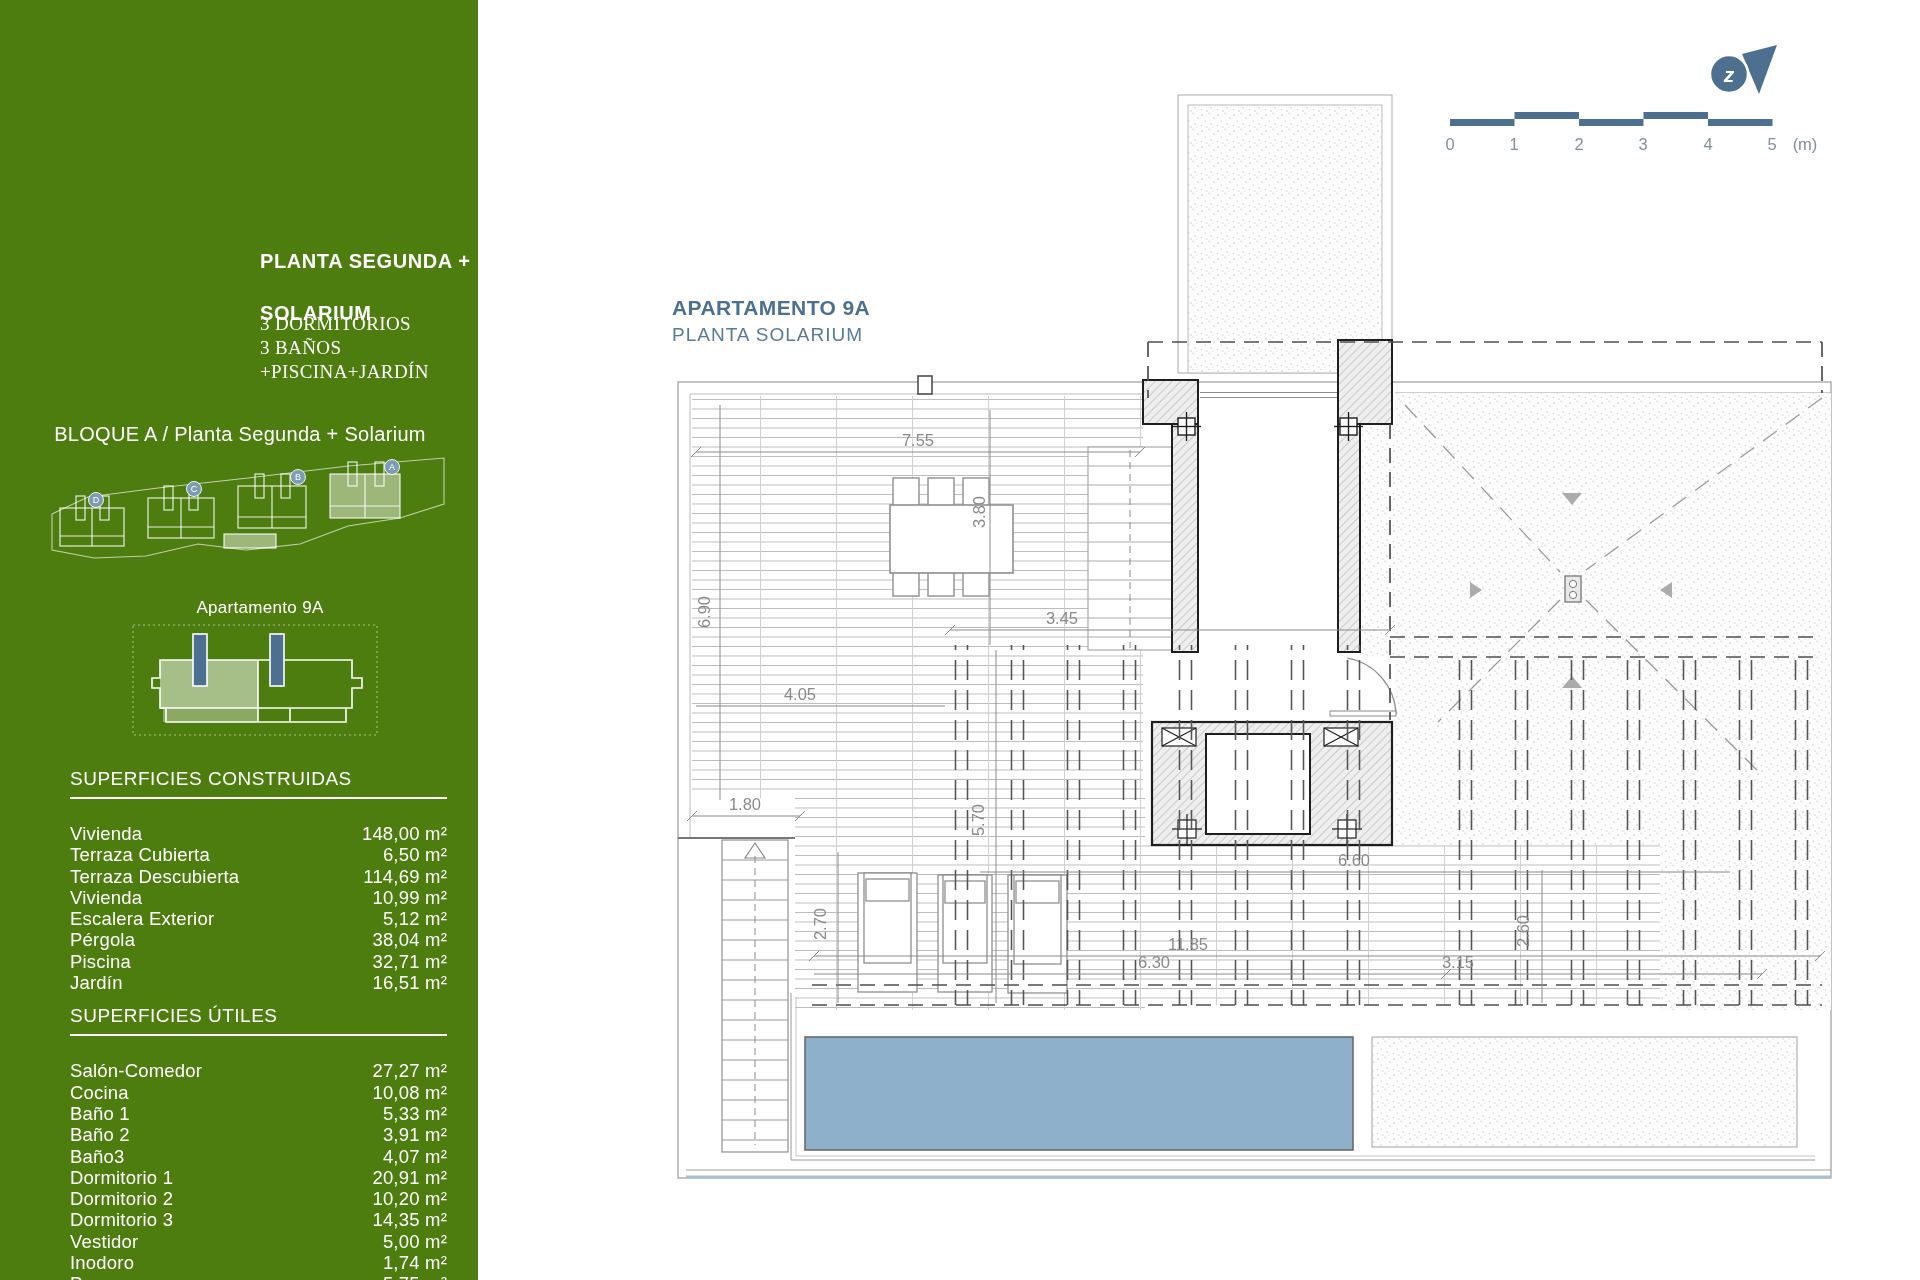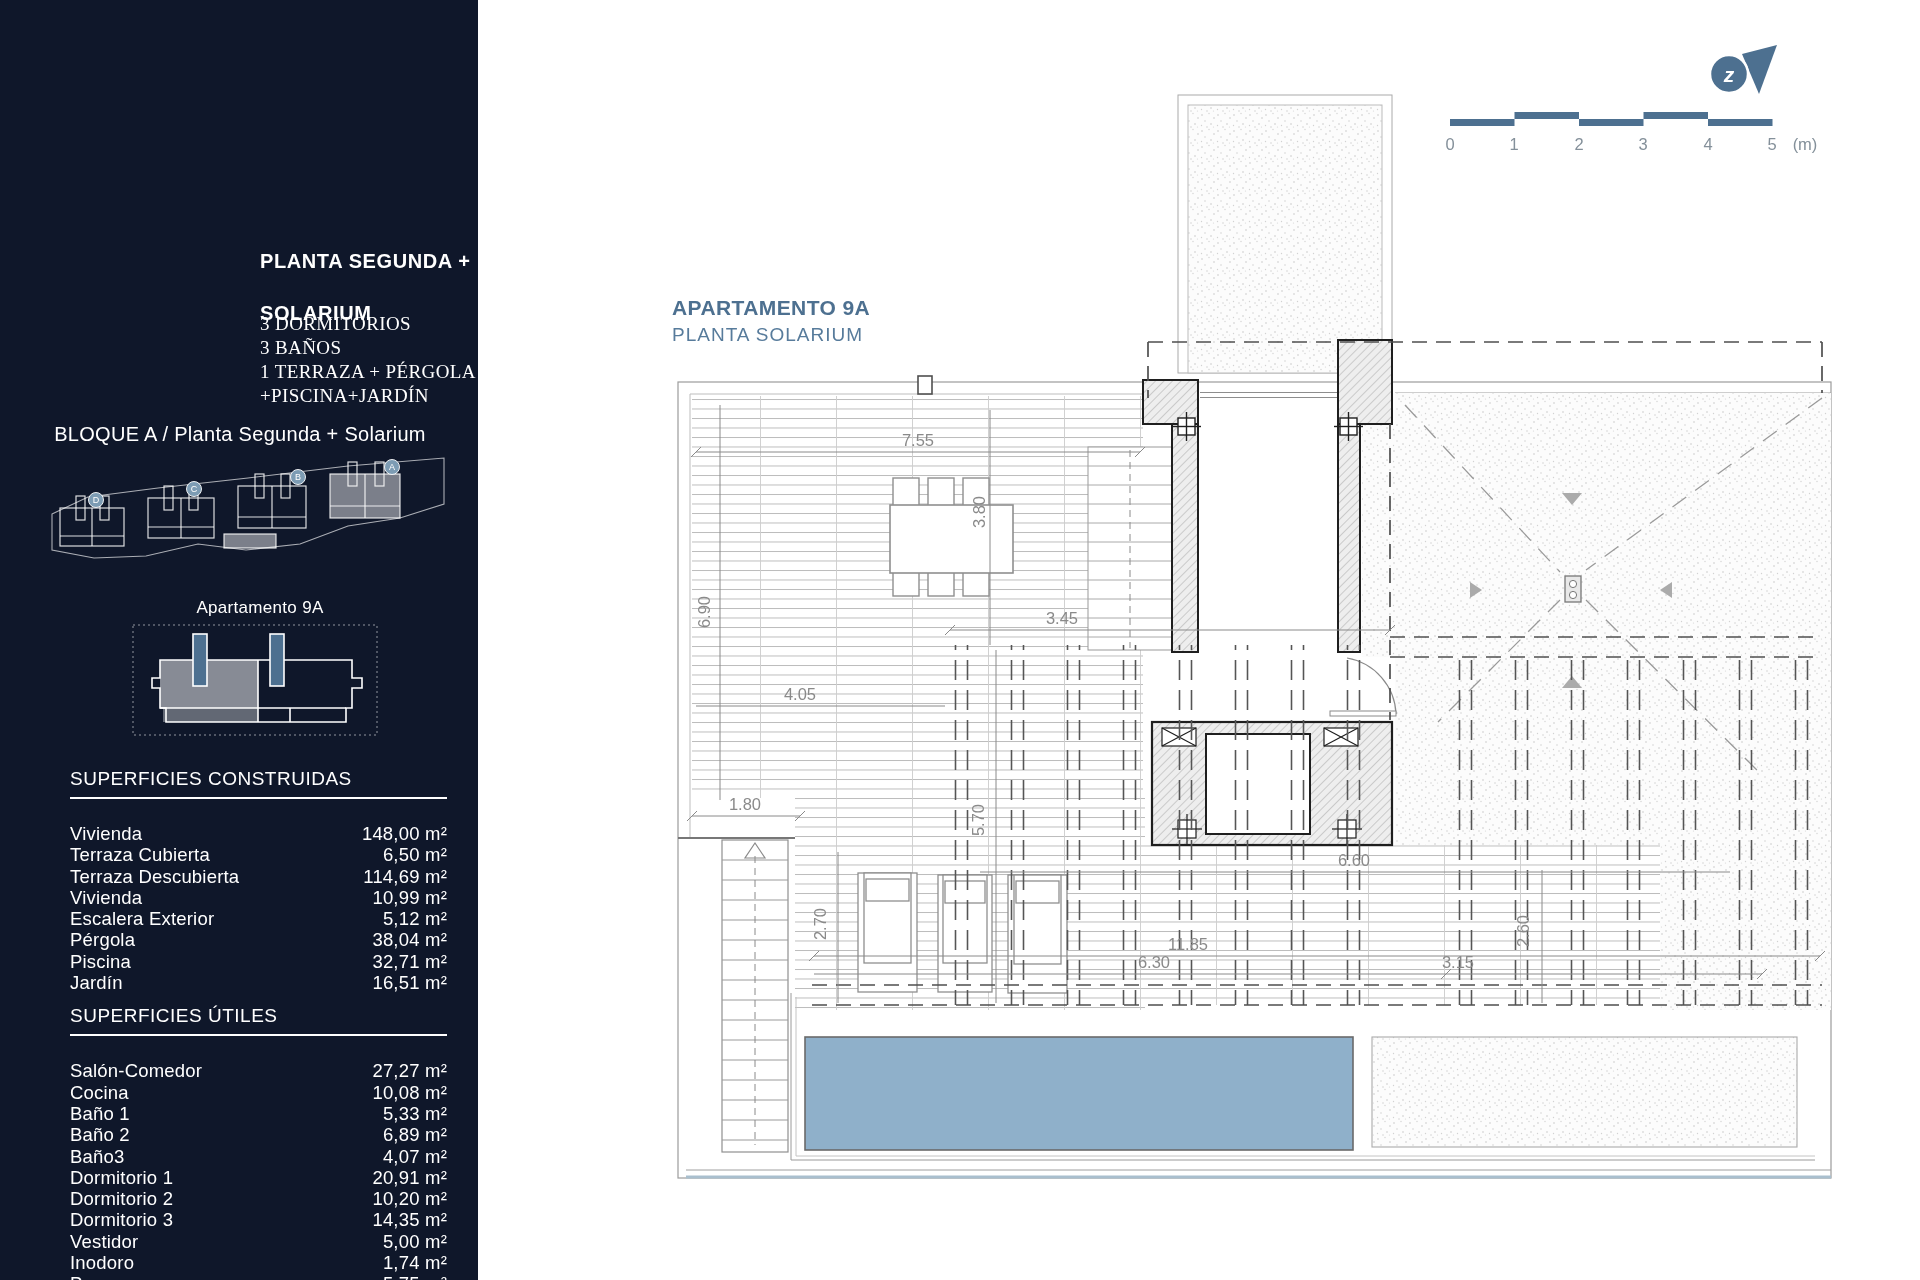--- a/index.html
+++ b/index.html
@@ -1,19 +1,19 @@
 <!DOCTYPE html>
 <html><head>
 <meta charset="utf-8">
 <style>
   html,body{margin:0;padding:0;background:#ffffff;}
   #stage{position:relative;width:1920px;height:1280px;overflow:hidden;
          font-family:"Liberation Sans",sans-serif;background:#ffffff;}
   
-  #sidebar{position:absolute;left:0;top:0;width:478px;height:1280px;background:#0f172a;color:#ffffff;}
+  #sidebar{position:absolute;left:0;top:0;width:478px;height:1280px;background:#4d7c0f;color:#ffffff;}
   .sb-heading{position:absolute;left:260px;top:248px;font-size:20px;font-weight:bold;
               letter-spacing:.6px;line-height:26px;white-space:pre-line;}
   .sb-program{position:absolute;left:260px;top:312px;font-size:19px;letter-spacing:.4px;line-height:24px;font-family:Liberation Serif, serif;}
   .sb-bloque{position:absolute;left:40px;top:423px;width:400px;text-align:center;font-size:20px;letter-spacing:.3px;}
   .sb-apt{position:absolute;left:110px;top:598px;width:300px;text-align:center;font-size:17px;letter-spacing:.3px;}
   .sb-tables{position:absolute;left:70px;top:768px;width:377px;}
   .sb-sec{font-size:19px;letter-spacing:.5px;padding-bottom:7px;border-bottom:2px solid #ffffff;margin-bottom:24px;}
   .sb-sec.second{margin-top:12px;}
   .sb-row{display:flex;justify-content:space-between;height:21.3px;font-size:18.5px;letter-spacing:.2px;}
   
@@ -292,21 +292,20 @@
   <div class="main-title">APARTAMENTO 9A</div>
   <div class="main-subtitle">PLANTA SOLARIUM</div>
 
   <div id="sidebar">
     <div class="sb-heading"><span>PLANTA SEGUNDA +</span><br>
       <span>SOLARIUM</span></div>
 
     <div class="sb-program">
       <div>3 DORMITORIOS</div>
       <div>3 BAÑOS</div>
-      <div>1 TERRAZA + PÉRGOLA</div>
       <div>+PISCINA+JARDÍN</div>
     </div>
 
     <div class="sb-bloque">BLOQUE A / Planta Segunda + Solarium</div>
 
     <svg width="400" height="130" viewBox="0 0 400 130" style="position:absolute;left:48px;top:452px;">
       <path d="M4 62 L40 45 L110 36 L200 26 L300 14 L396 6 L396 52 L352 66 L300 74 L252 92 L198 98 L150 92 L98 104 L46 106 L4 98 Z" fill="none" stroke="rgba(255,255,255,.65)" stroke-width="1.1"></path>
       <g fill="none" stroke="rgba(255,255,255,.85)" stroke-width="1.2">
         <g>
           <rect x="12" y="56" width="64" height="38"></rect>
@@ -409,21 +408,21 @@
       <div class="sb-row">
           <span>Cocina</span>
           <span>10,08 m²</span>
         </div>
       <div class="sb-row">
           <span>Baño 1</span>
           <span>5,33 m²</span>
         </div>
       <div class="sb-row">
           <span>Baño 2</span>
-          <span>6,89 m²</span>
+          <span>3,91 m²</span>
         </div>
       <div class="sb-row">
           <span>Baño3</span>
           <span>4,07 m²</span>
         </div>
       <div class="sb-row">
           <span>Dormitorio 1</span>
           <span>20,91 m²</span>
         </div>
       <div class="sb-row">

